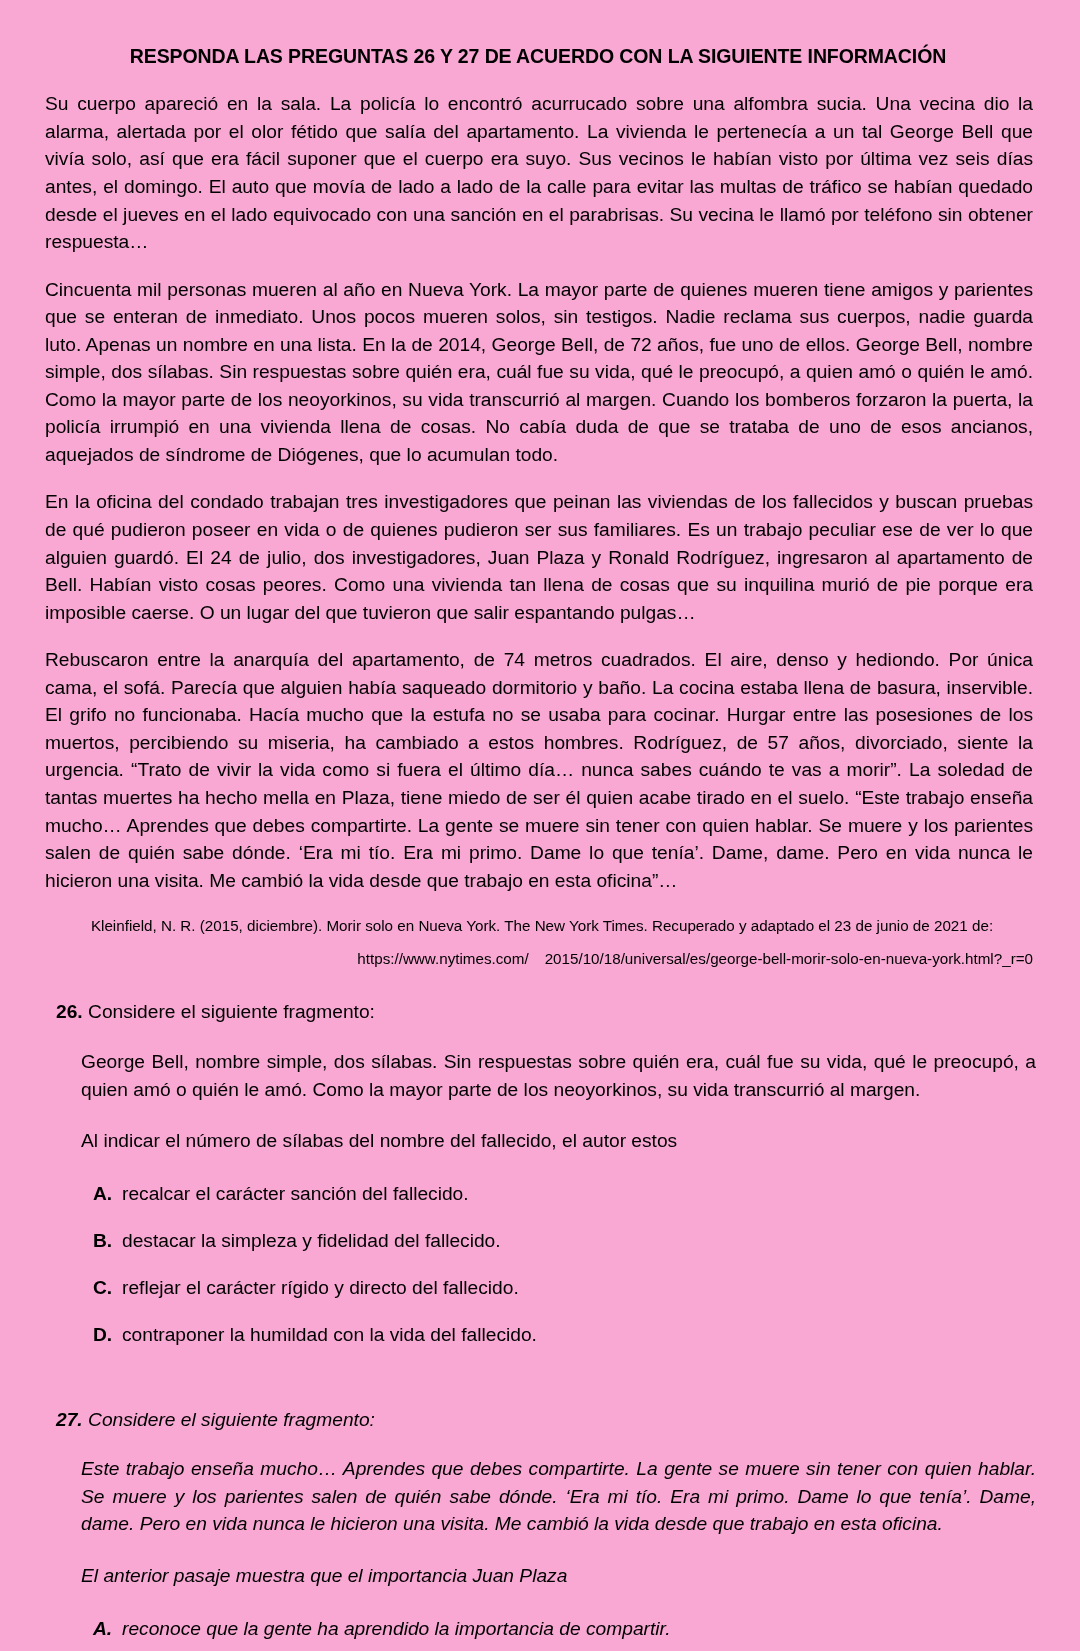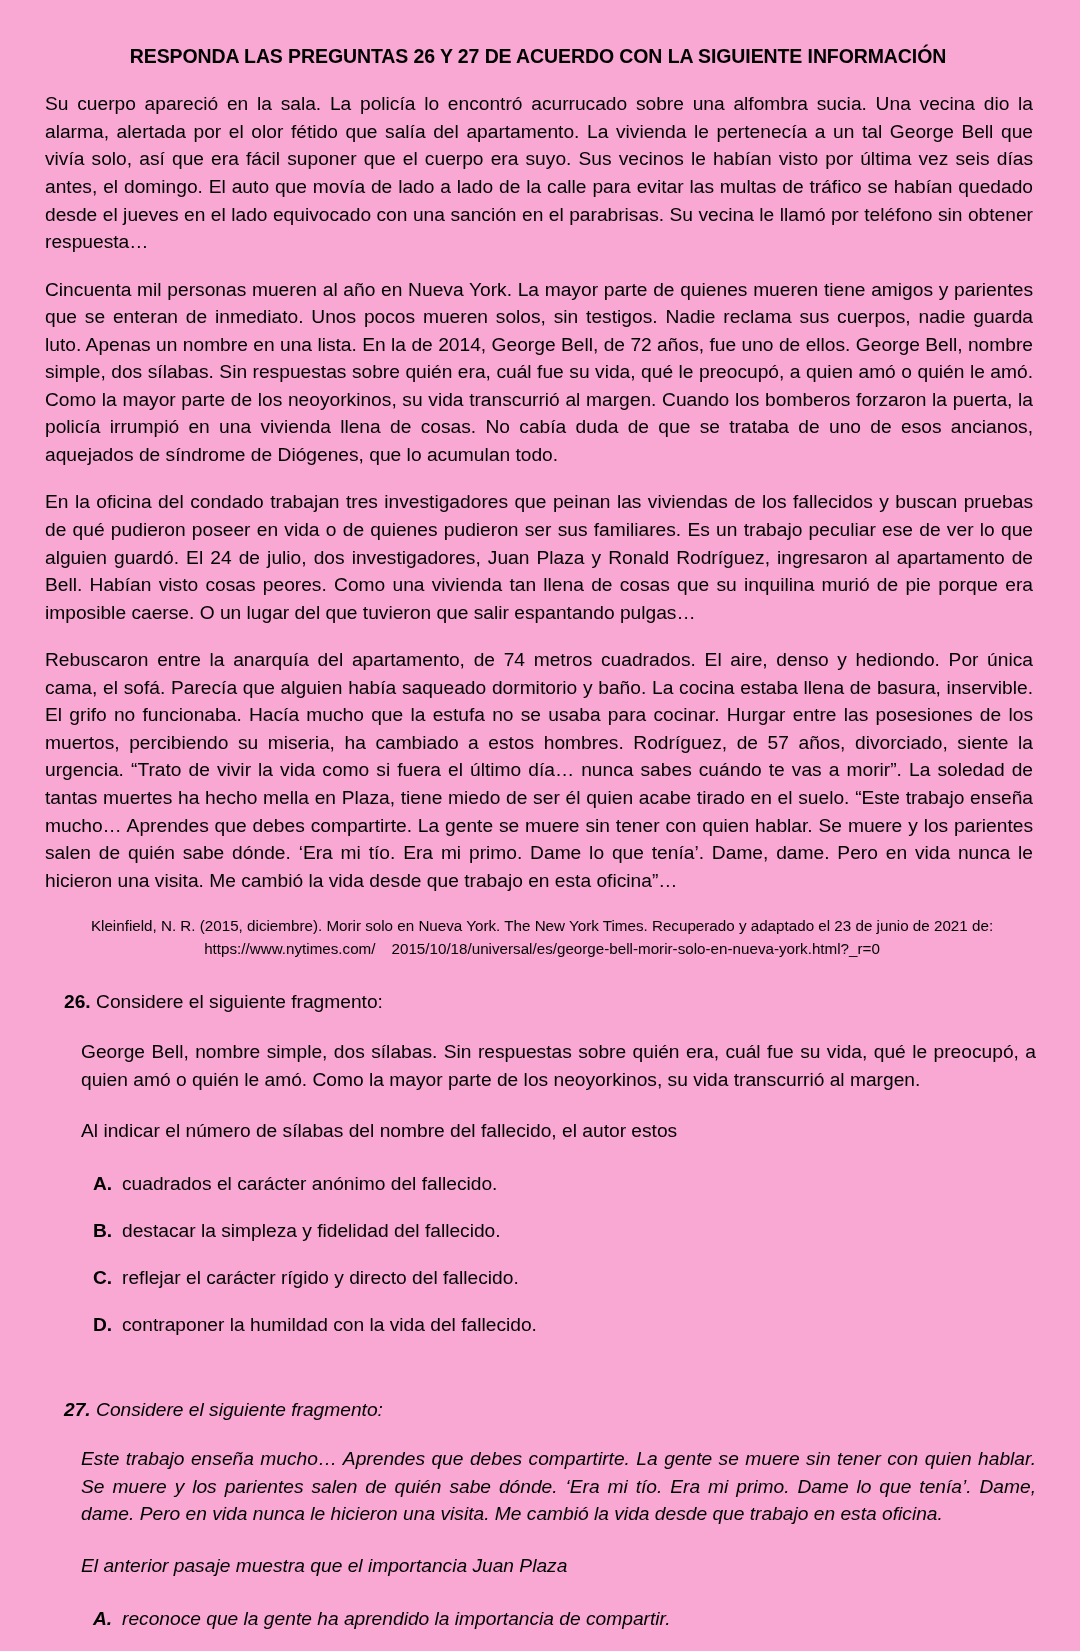--- a/index.html
+++ b/index.html
@@ -43,29 +43,30 @@
 
   .source {
     font-size: 15.2px;
     line-height: 1.35;
     text-align: center;
     margin: 22px 0 0 0;
     padding: 0 6px 0 6px;
   }
   .source .url-line {
     display: block;
-    margin-top: 2px;
+    margin-top: 12px;
+    text-align: right;
   }
   .source .url-gap { display: inline-block; width: 16px; }
 
   .question-block { margin-top: 28px; }
   .question-head {
     font-size: 19.2px;
     line-height: 1.4;
-    margin: 16px;
+    margin: 8px;
     padding-left: 3px;
   }
   .question-head .qnum {
     font-weight: bold;
   }
   .fragment {
     text-align: justify;
     font-size: 19.2px;
     line-height: 1.435;
     margin: 22px 0 0 0;
@@ -124,21 +125,21 @@
   <section class="question-block" id="q26">
     <p class="question-head">
       <span class="qnum">26.</span>
       <span>Considere el siguiente fragmento:</span>
     </p>
     <p class="fragment">George Bell, nombre simple, dos sílabas. Sin respuestas sobre quién era, cuál fue su vida, qué le preocupó, a quien amó o quién le amó. Como la mayor parte de los neoyorkinos, su vida transcurrió al margen.</p>
     <p class="stem">Al indicar el número de sílabas del nombre del fallecido, el autor estos</p>
     <ul class="options">
       <li class="option">
         <span class="opt-letter">A.</span>
-        <span class="opt-text">cuadrados el carácter anónimo del fallecido.</span>
+        <span class="opt-text">recalcar el carácter sanción del fallecido.</span>
       </li>
       <li class="option">
         <span class="opt-letter">B.</span>
         <span class="opt-text">destacar la simpleza y fidelidad del fallecido.</span>
       </li>
       <li class="option">
         <span class="opt-letter">C.</span>
         <span class="opt-text">reflejar el carácter rígido y directo del fallecido.</span>
       </li>
       <li class="option">

